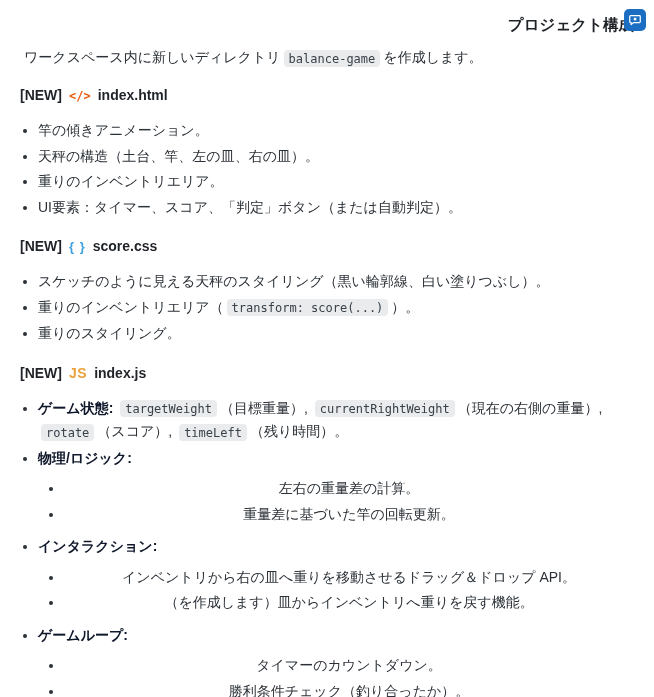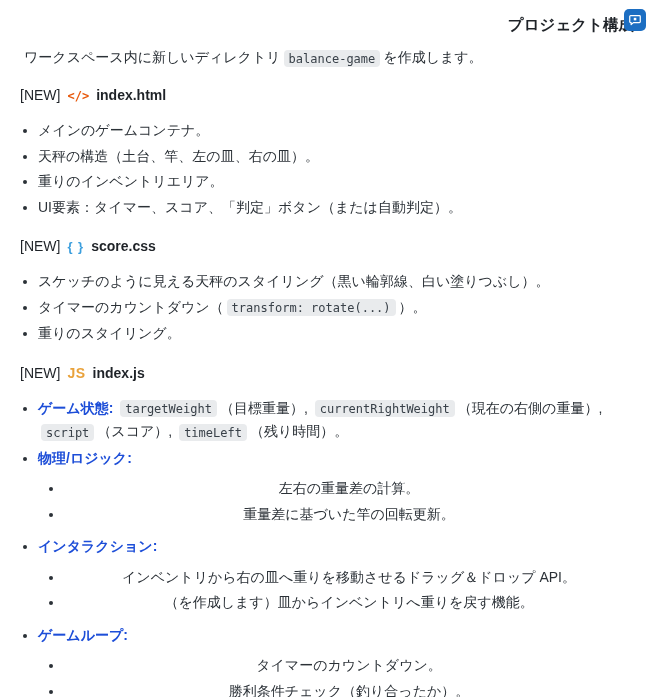--- a/index.html
+++ b/index.html
@@ -14,37 +14,37 @@
   }
   .title {
     font-size:15.5px; font-weight:700; color:#1f2328;
     margin:2px 0 12px 0; line-height:22px;text-align:right;
   }
   .intro { margin:4px; line-height:18px; }
   .file-heading {
     margin:18px 0 0 0; font-size:14px; font-weight:700; color:#1f2328;
     display:flex; align-items:center; gap:7px; line-height:21px;
   }
-  .new-tag { font-weight:400; }
+  .new-tag { font-weight:700; }
   .file-icon { font-weight:700; line-height:1; }
   .file-icon.html { color:#e8590c; font-size:12px; font-family:"DejaVu Sans Mono","Liberation Mono",monospace; }
   .file-icon.css  { color:#3b9edd; font-size:13px; letter-spacing:1px; }
   .file-icon.js   { color:#e9a23b; font-size:14px; font-weight:800; letter-spacing:0.5px; }
   .file-name { font-weight:700; }
   ul.top { margin:13px 0 10px 0; padding-left:18px; list-style:disc; }
   ul.top > li { margin-bottom:3px; line-height:22.5px; }
   ul.sub { margin:8px 0 10px 0; padding-left:26px; list-style:disc;text-align:center; }
   ul.sub > li { margin-bottom:3px; line-height:22.5px; }
   .code {
     font-family:"DejaVu Sans Mono","Liberation Mono",monospace;
     font-size:12px; background:#e9ebed; color:#394149;
     border-radius:4px; padding:1.5px 5px; margin:0 3px;
     white-space:nowrap;
   }
-  .b { font-weight:700; color:#1d4ed8; }
+  .b { font-weight:700; color:#0f172a; }
   .comment-btn {
     position:absolute; top:9px; right:8px;
     width:22px; height:22px; padding:0;
     background:#1c6ec2; border:none; border-radius:5px;
     display:flex; align-items:center; justify-content:center;
     cursor:pointer;
   }
 </style>
 </head>
 <body>
@@ -61,44 +61,44 @@
   <h1 class="title">プロジェクト構成</h1>
 
   <p class="intro"><span>ワークスペース内に新しいディレクトリ</span><code class="code">balance-game</code><span>を作成します。</span></p>
 
   <h3 class="file-heading">
     <span class="new-tag">[NEW]</span>
     <span class="file-icon html">&lt;/&gt;</span>
     <span class="file-name">index.html</span>
   </h3>
   <ul class="top">
-    <li>メインのゲームコンテナ。</li>
+    <li>竿の傾きアニメーション。</li>
     <li>天秤の構造（土台、竿、左の皿、右の皿）。</li>
     <li>重りのインベントリエリア。</li>
     <li>UI要素：タイマー、スコア、「判定」ボタン（または自動判定）。</li>
   </ul>
 
   <h3 class="file-heading">
     <span class="new-tag">[NEW]</span>
     <span class="file-icon css">{ }</span>
     <span class="file-name">score.css</span>
   </h3>
   <ul class="top">
     <li>スケッチのように見える天秤のスタイリング（黒い輪郭線、白い塗りつぶし）。</li>
-    <li><span>タイマーのカウントダウン（</span><code class="code">transform: rotate(...)</code><span>）。</span></li>
+    <li><span>重りのインベントリエリア（</span><code class="code">transform: score(...)</code><span>）。</span></li>
     <li>重りのスタイリング。</li>
   </ul>
 
   <h3 class="file-heading">
     <span class="new-tag">[NEW]</span>
     <span class="file-icon js">JS</span>
     <span class="file-name">index.js</span>
   </h3>
   <ul class="top">
-    <li><strong class="b">ゲーム状態:</strong><span> </span><code class="code">targetWeight</code><span>（目標重量）, </span><code class="code">currentRightWeight</code><span>（現在の右側の重量）, </span><code class="code">script</code><span>（スコア）, </span><code class="code">timeLeft</code><span>（残り時間）。</span></li>
+    <li><strong class="b">ゲーム状態:</strong><span> </span><code class="code">targetWeight</code><span>（目標重量）, </span><code class="code">currentRightWeight</code><span>（現在の右側の重量）, </span><code class="code">rotate</code><span>（スコア）, </span><code class="code">timeLeft</code><span>（残り時間）。</span></li>
 
     <li>
       <strong class="b">物理/ロジック:</strong>
       <ul class="sub">
         <li>左右の重量差の計算。</li>
         <li>重量差に基づいた竿の回転更新。</li>
       </ul>
     </li>
 
     <li>

